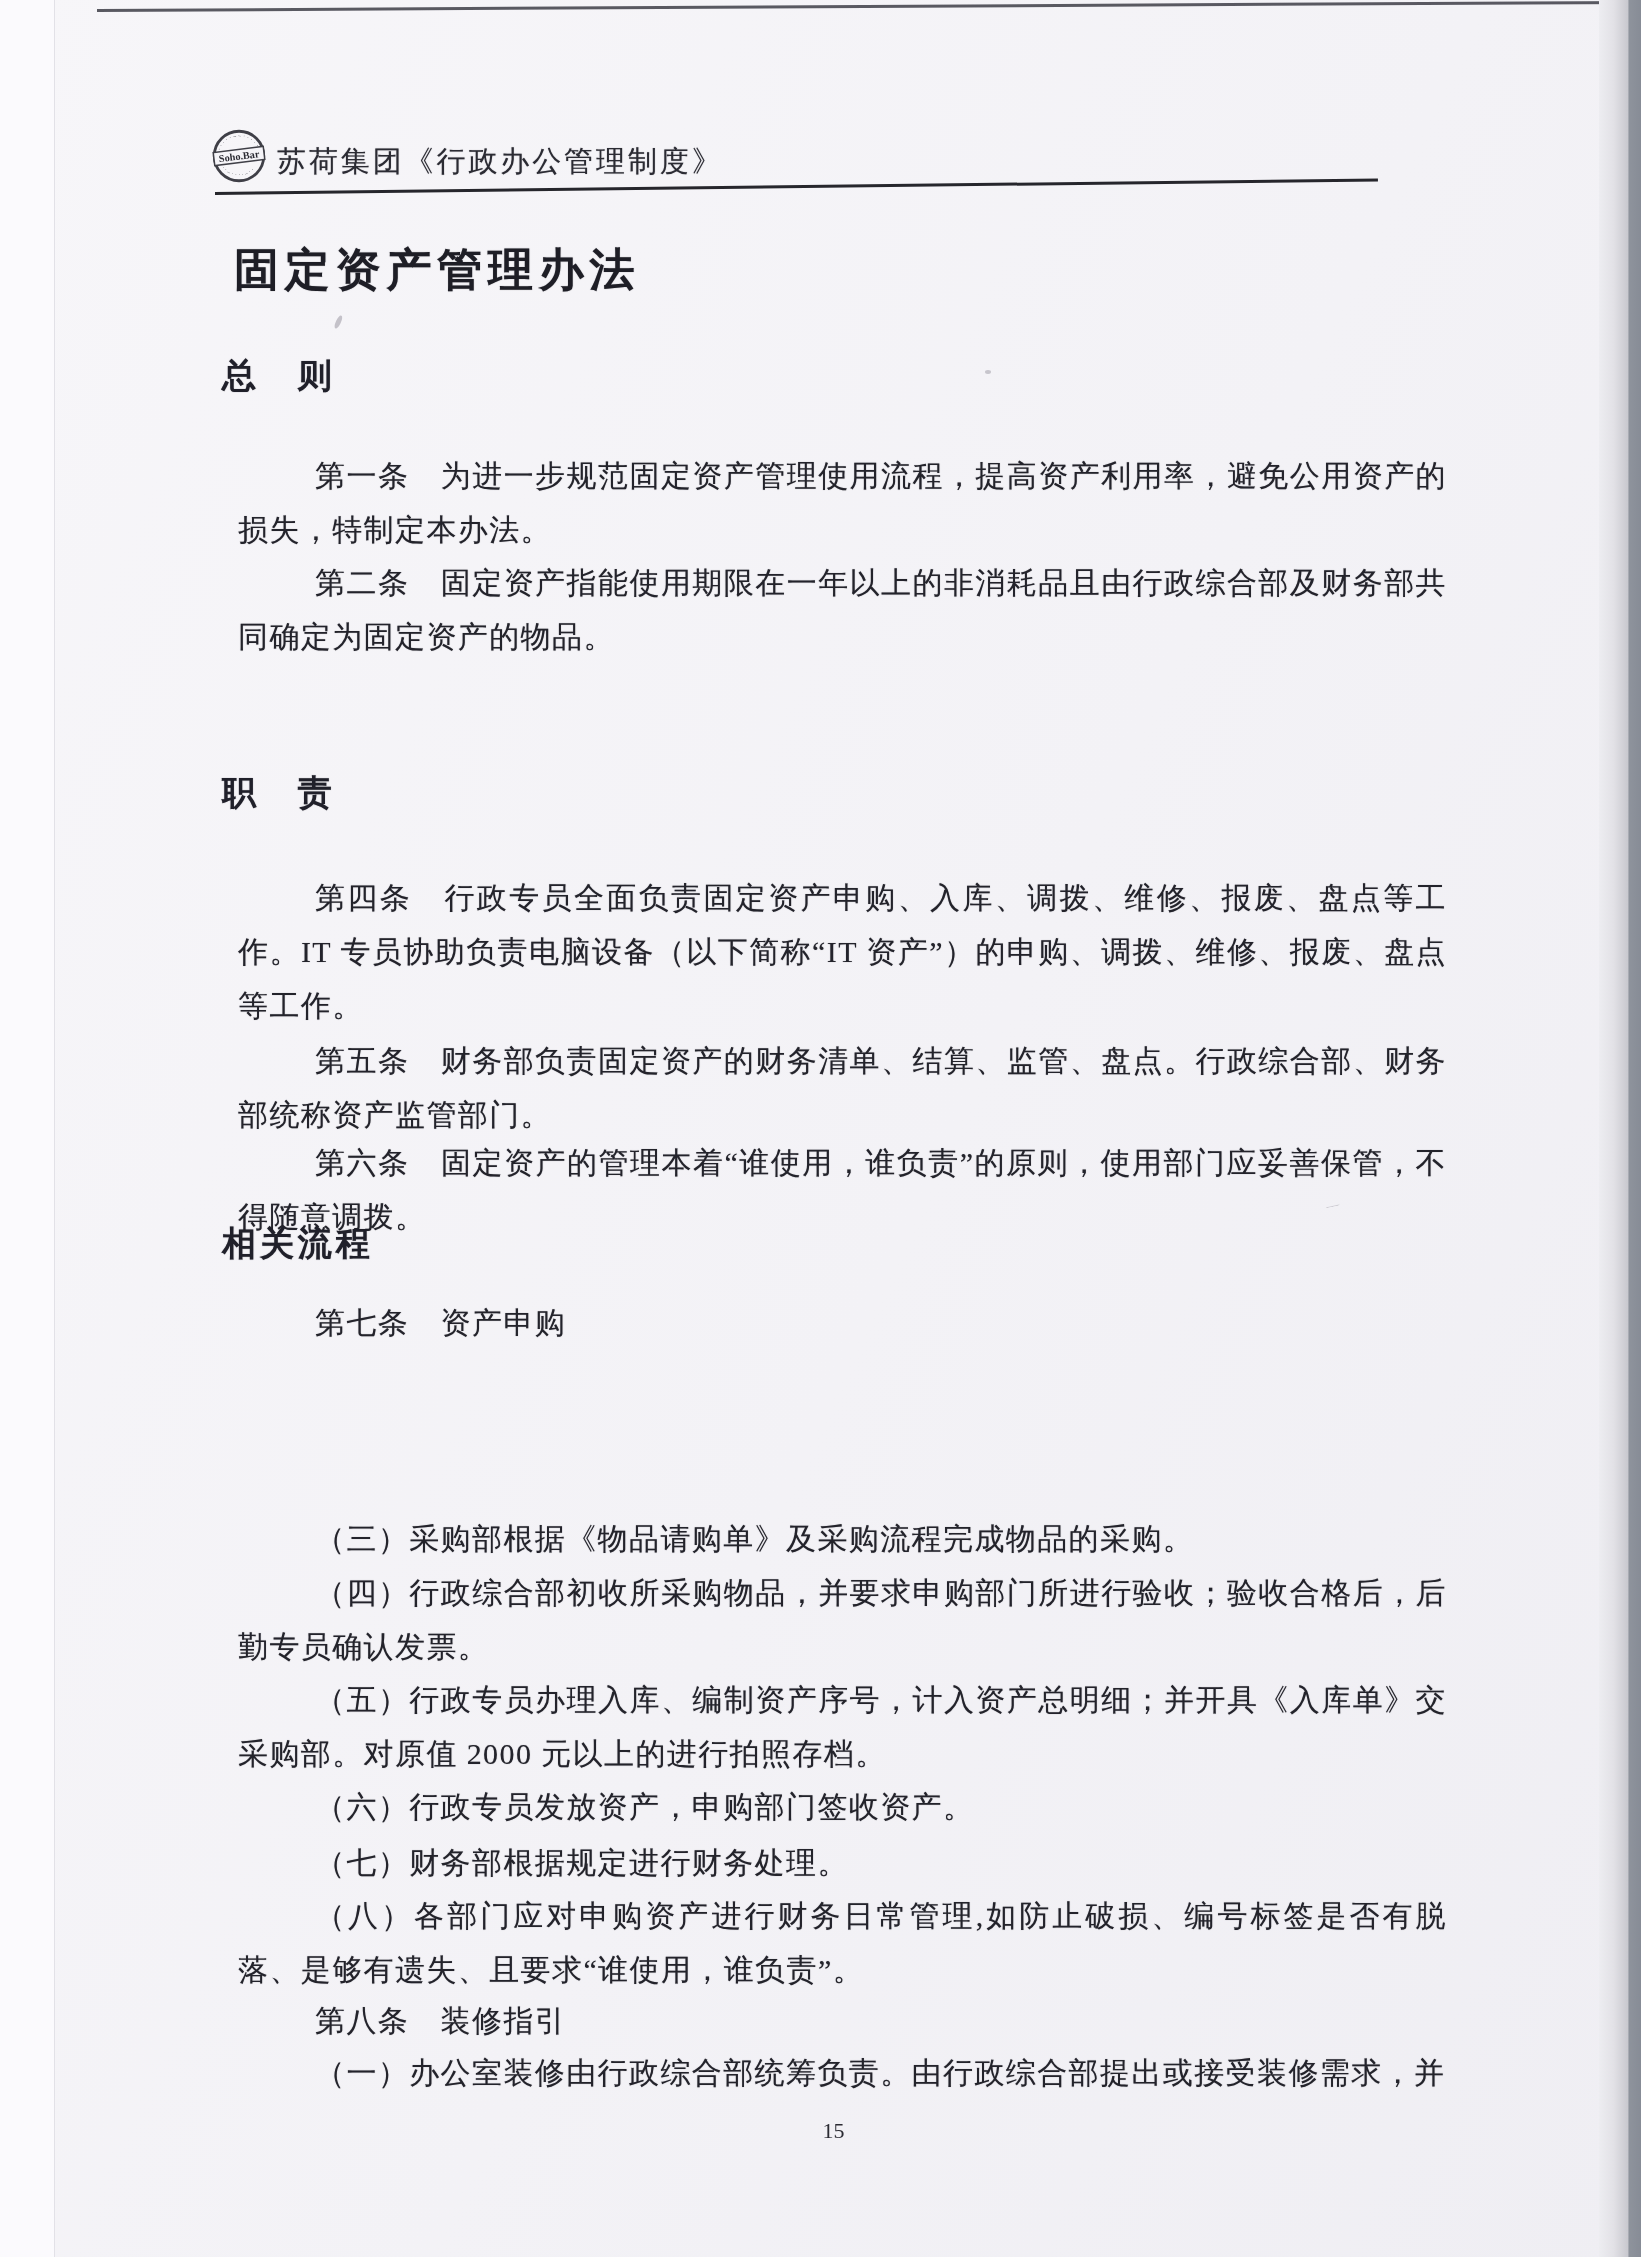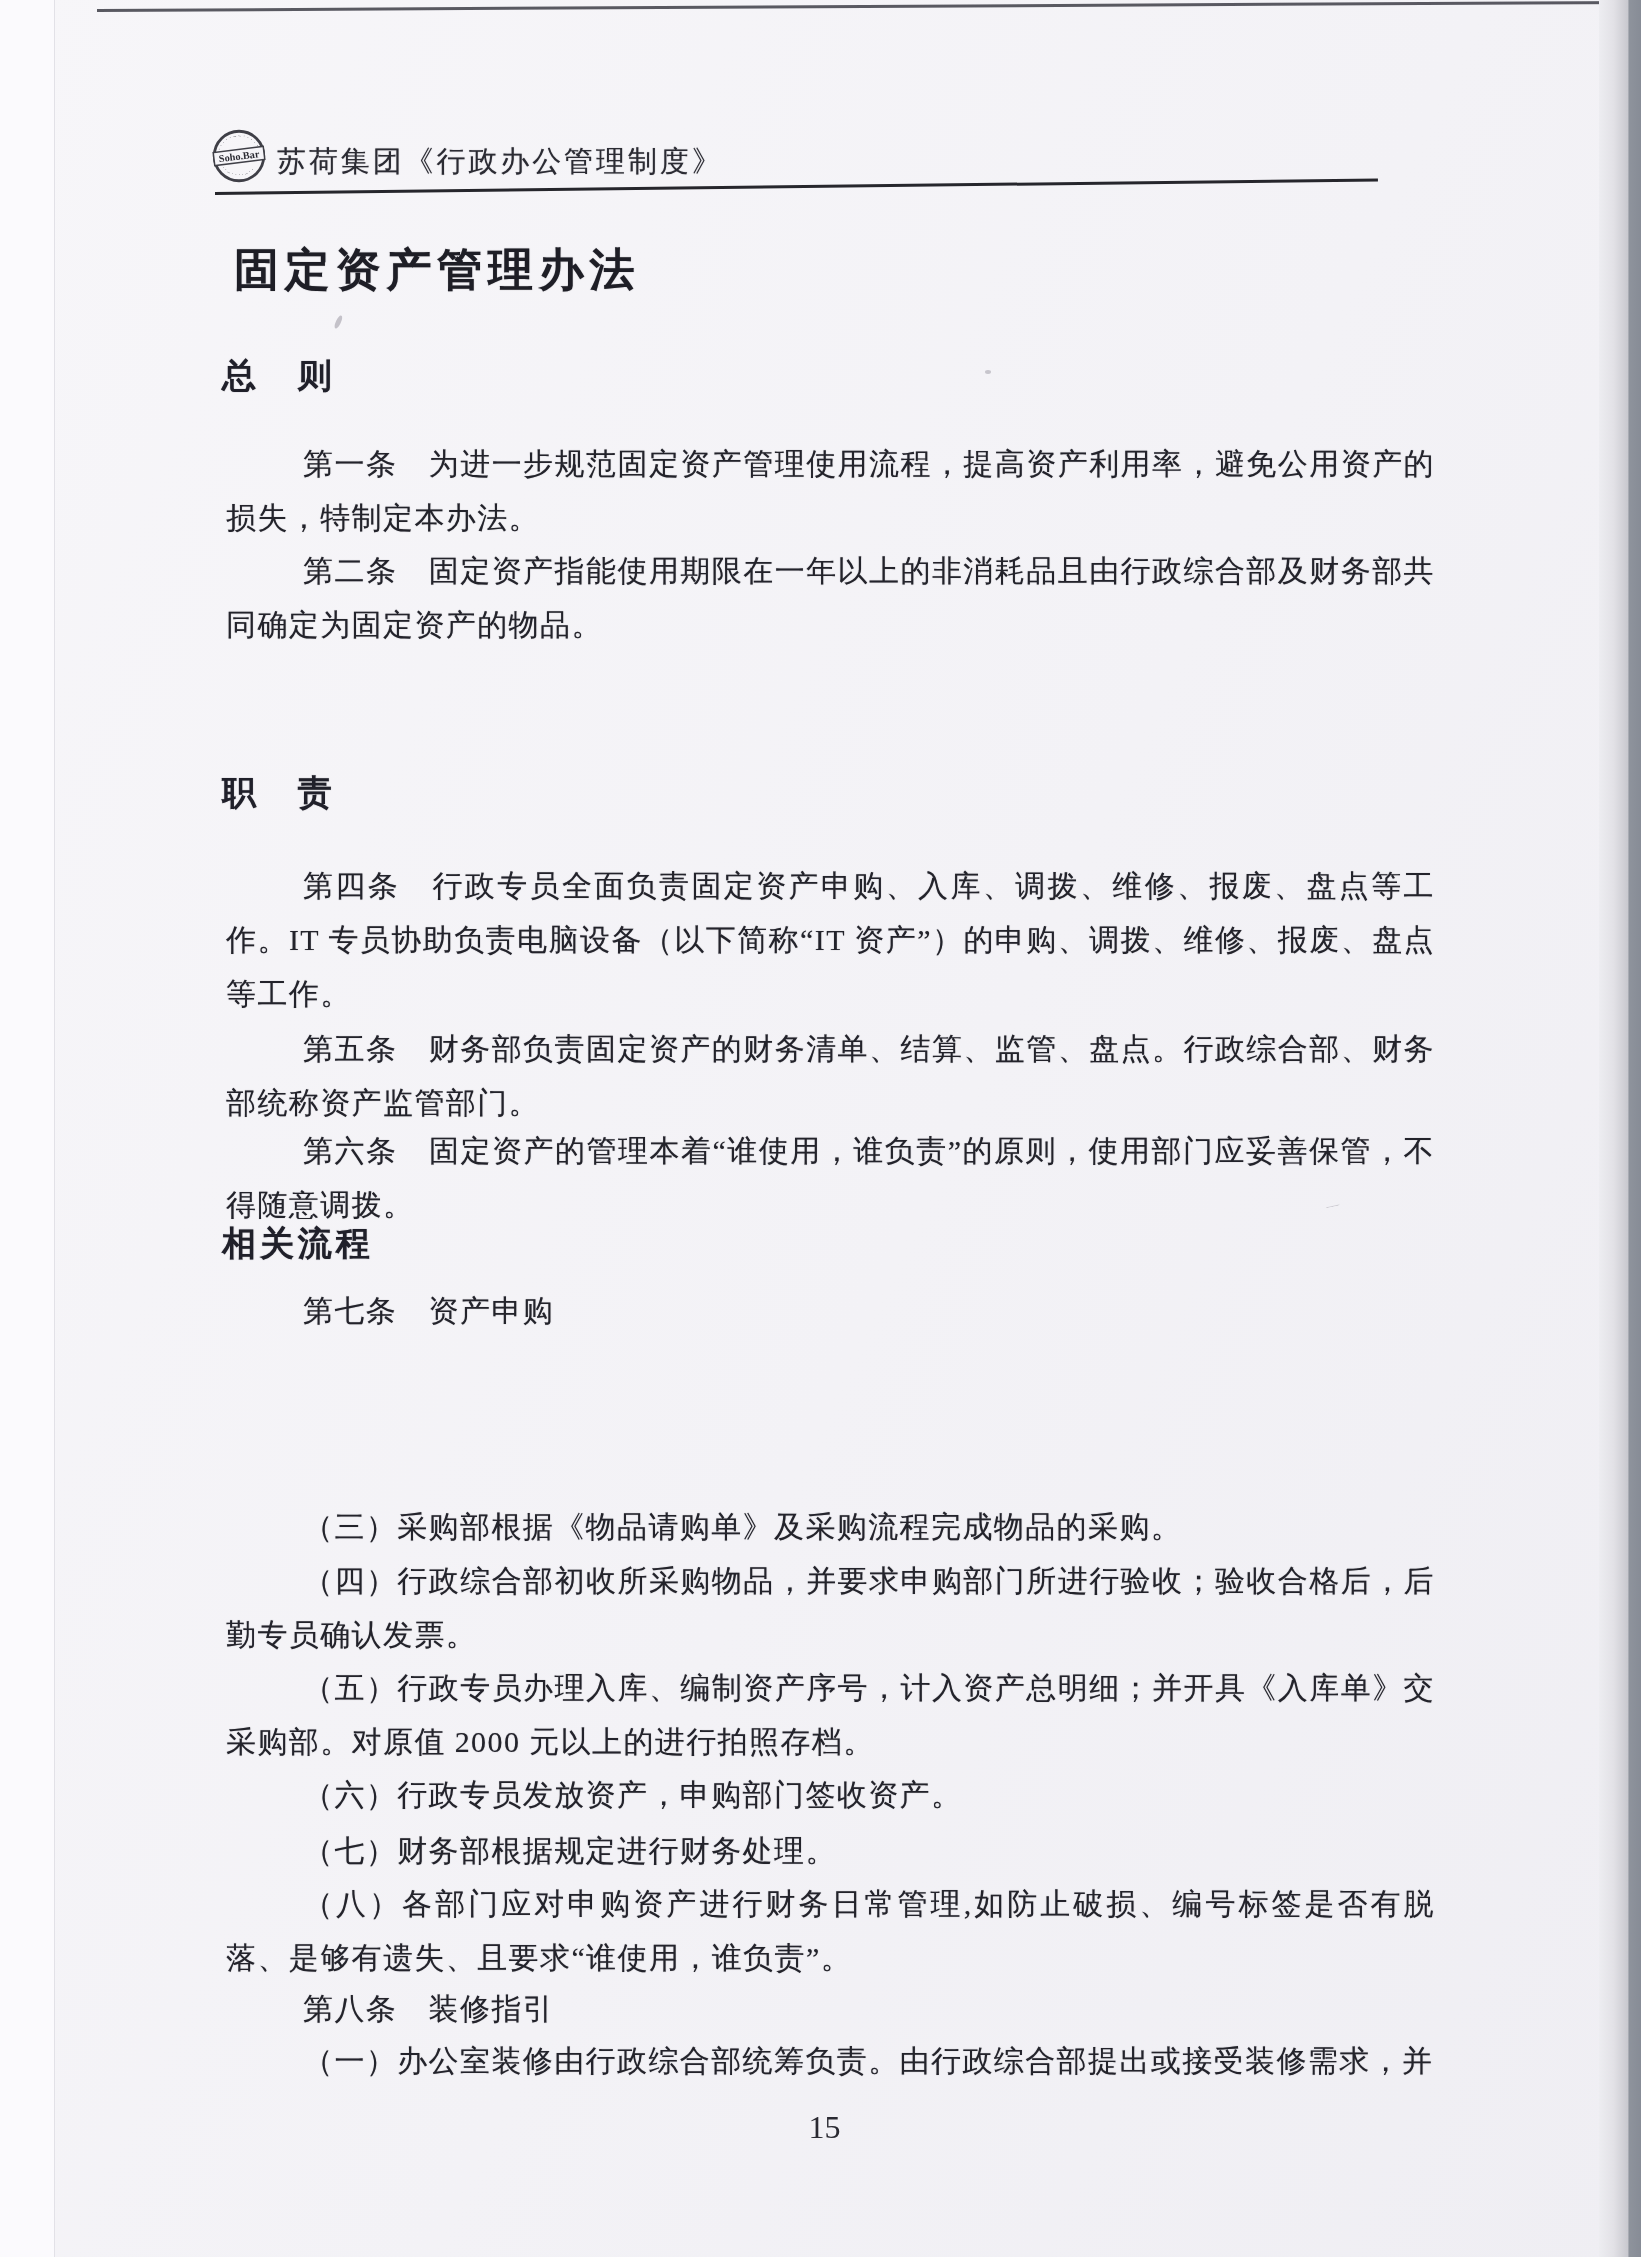--- a/index.html
+++ b/index.html
@@ -49,29 +49,29 @@
     position:absolute;left:222px;top:228px;width:1255px;margin:12px;
     text-align:left;font-size:45px;font-weight:bold;letter-spacing:5.8px;
     color:#1e1e26;text-shadow:0 0 1px rgba(30,30,38,.5);
   }
   .section-head{
     position:absolute;left:222px;width:1255px;margin:0;
     text-align:left;font-size:34px;font-weight:bold;letter-spacing:3.9px;
     color:#20202a;text-shadow:0 0 1px rgba(32,32,42,.5);
   }
   .body-p{
-    position:absolute;left:222px;width:1209px;margin:4px;
+    position:absolute;left:222px;width:1209px;margin:16px;
     font-size:30px;line-height:54px;letter-spacing:1.4px;
     text-align:justify;text-justify:inter-ideograph;
     text-indent:77px;
     color:#23232b;text-shadow:0 0 1px rgba(35,35,43,.42);
   }
   .page-number{
-    position:absolute;left:222px;top:2105px;width:1197px;margin:4px;
-    text-align:center;font-size:32px;color:#2a2a32;
+    position:absolute;left:222px;top:2105px;width:1197px;margin:13px;
+    text-align:center;font-size:22px;color:#2a2a32;
   }
 </style>
 </head>
 <body>
 
 <div class="page">
 
   <div class="left-strip"></div>
   <div class="top-edge"></div>
   <div class="right-edge"></div>

